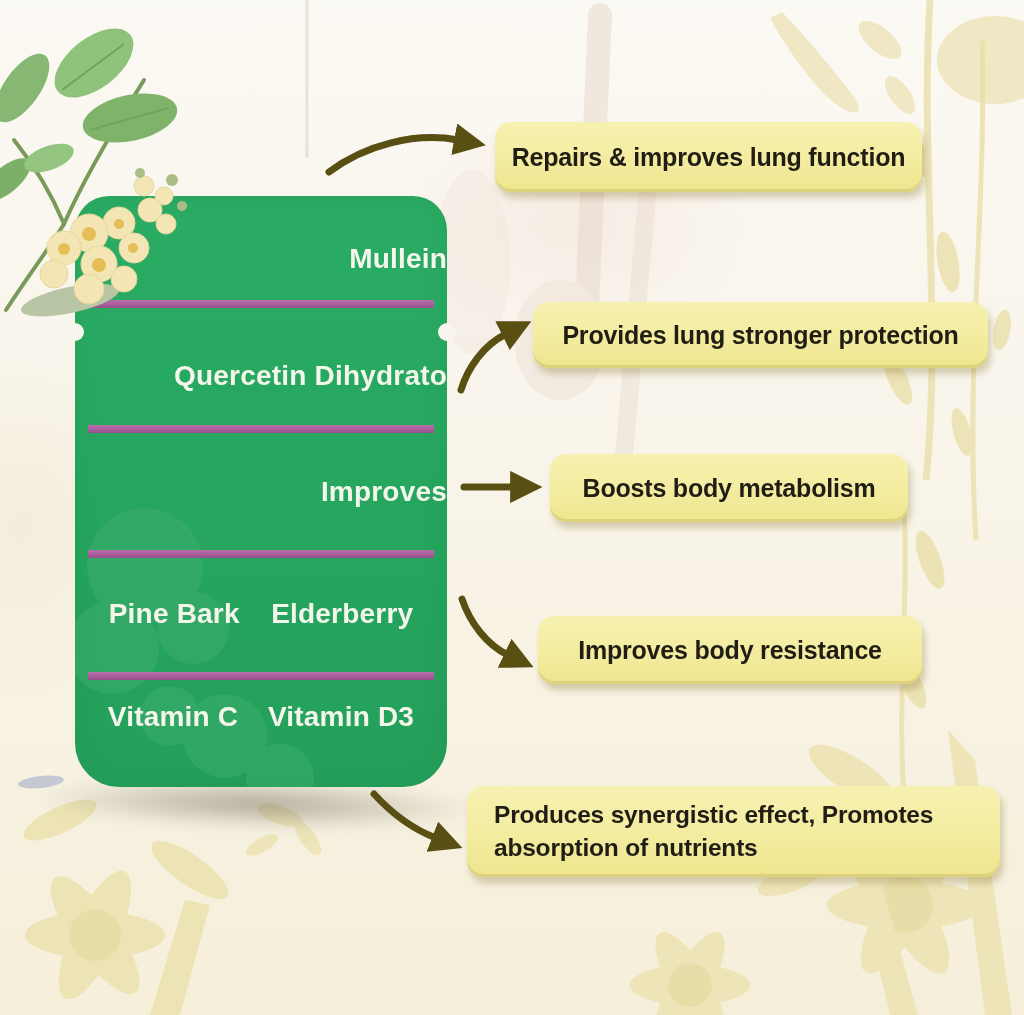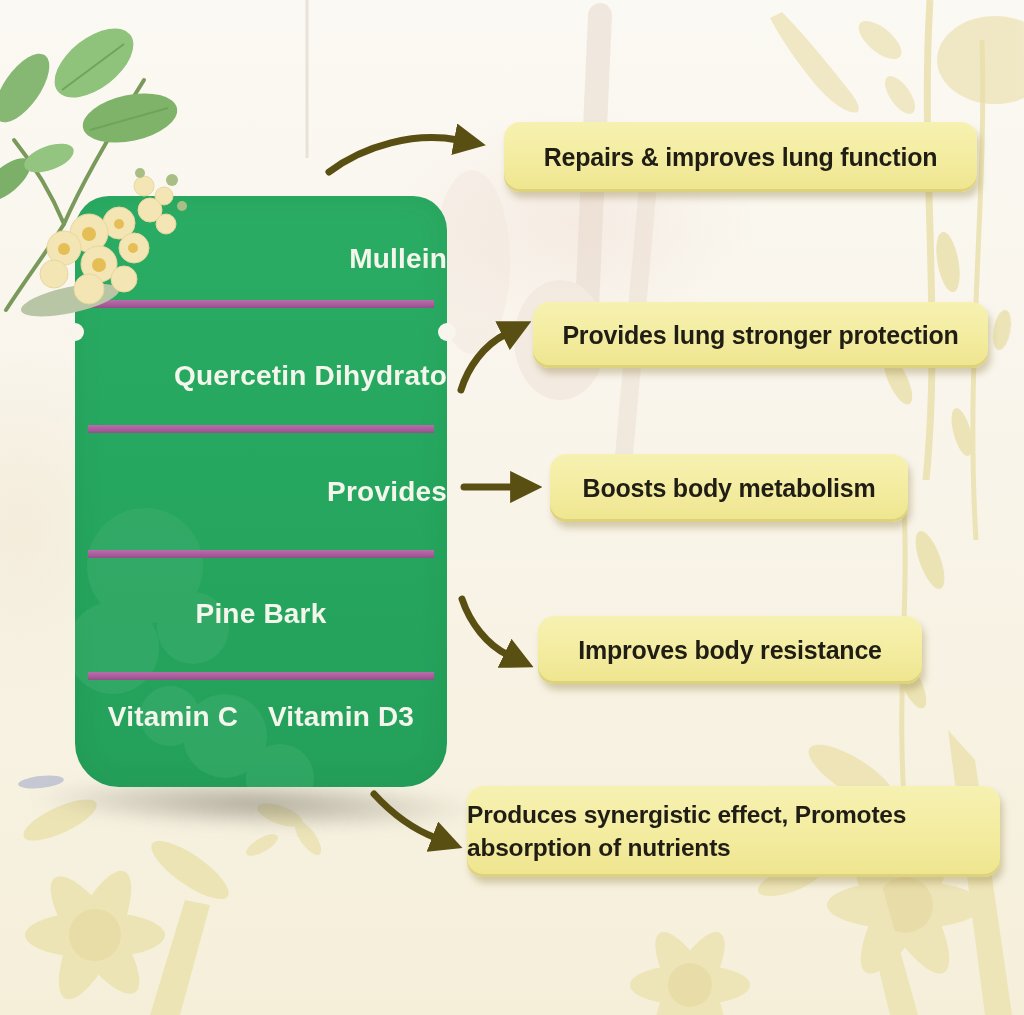--- a/index.html
+++ b/index.html
@@ -49,27 +49,27 @@
 
   
   .benefit{
     position:absolute;display:flex;align-items:center;justify-content:center;
     background:linear-gradient(180deg,#f7f1b2 0%,#f3ec9f 55%,#efe58f 100%);
     border-radius:16px;
     box-shadow:3px 6px 7px rgba(139,124,58,.35), inset 0 -3px 0 rgba(176,158,76,.28);
     color:#201d15;font-weight:bold;font-size:25px;letter-spacing:-.2px;
     white-space:nowrap;z-index:4;
   }
-  .b1{left:495px;top:122px;width:473px;height:70px;margin-left:9px;}
+  .b1{left:495px;top:122px;width:427px;height:70px;}
   .b2{left:533px;top:302px;width:455px;height:66px;text-align:right;}
   .b3{left:550px;top:454px;width:358px;height:68px;}
   .b4{left:538px;top:616px;width:384px;height:68px;text-align:center;}
   .b5{left:467px;top:786px;width:533px;height:91px;
       flex-direction:column;align-items:flex-start;justify-content:center;
-      font-size:24.5px;line-height:1.32;}
+      padding-left:27px;font-size:24.5px;line-height:1.32;}
 
   .arrows{z-index:4;pointer-events:none;}
   .plant{z-index:3;pointer-events:none;}
   .decor{z-index:0;pointer-events:none;}
   .blue-bit{
     position:absolute;left:18px;top:776px;width:46px;height:12px;border-radius:50%;
     background:rgba(148,160,198,.5);z-index:1;transform:rotate(-6deg);
   }
 </style>
 </head>
@@ -165,26 +165,27 @@
       <span>Mullein</span>
     </div>
     <div class="divider" style="top:104px"></div>
 
     <div class="row" style="top:180px">
       <span>Quercetin Dihydrato</span>
     </div>
     <div class="divider" style="top:229px"></div>
 
     <div class="row" style="top:296px">
-      <span>Provides</span>
+      <span>Improves</span>
     </div>
     <div class="divider" style="top:354px"></div>
 
     <div class="row double" style="top:418px">
       <span>Pine Bark</span>
+      <span>Elderberry</span>
     </div>
     <div class="divider" style="top:476px"></div>
 
     <div class="row double" style="top:521px">
       <span>Vitamin C</span>
       <span>Vitamin D3</span>
     </div>
   </div>
 
   <div class="notch left"></div>

